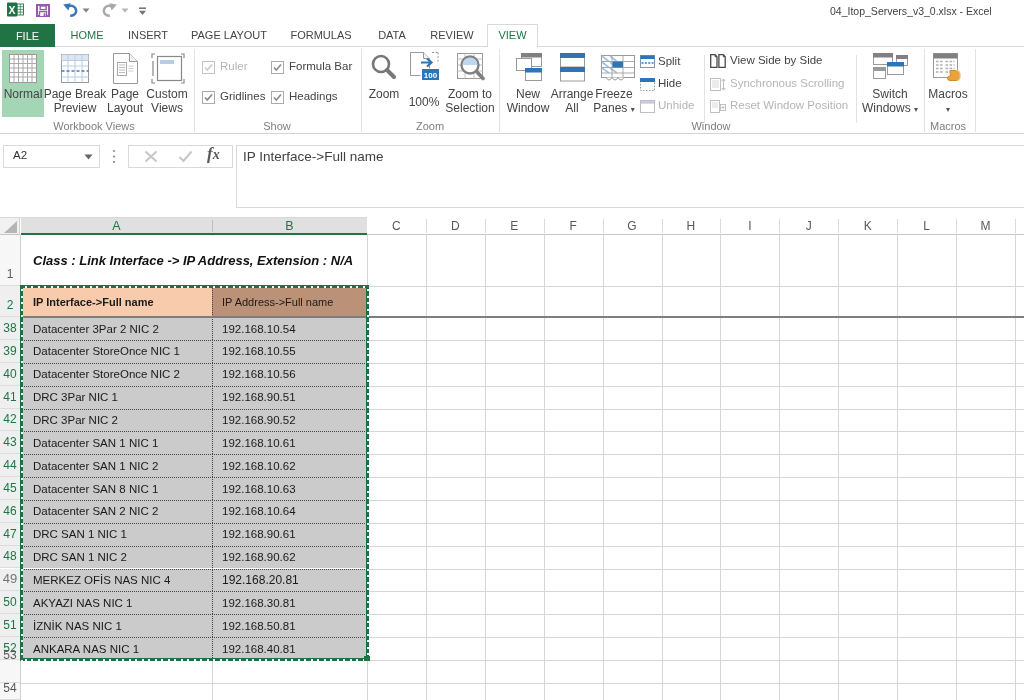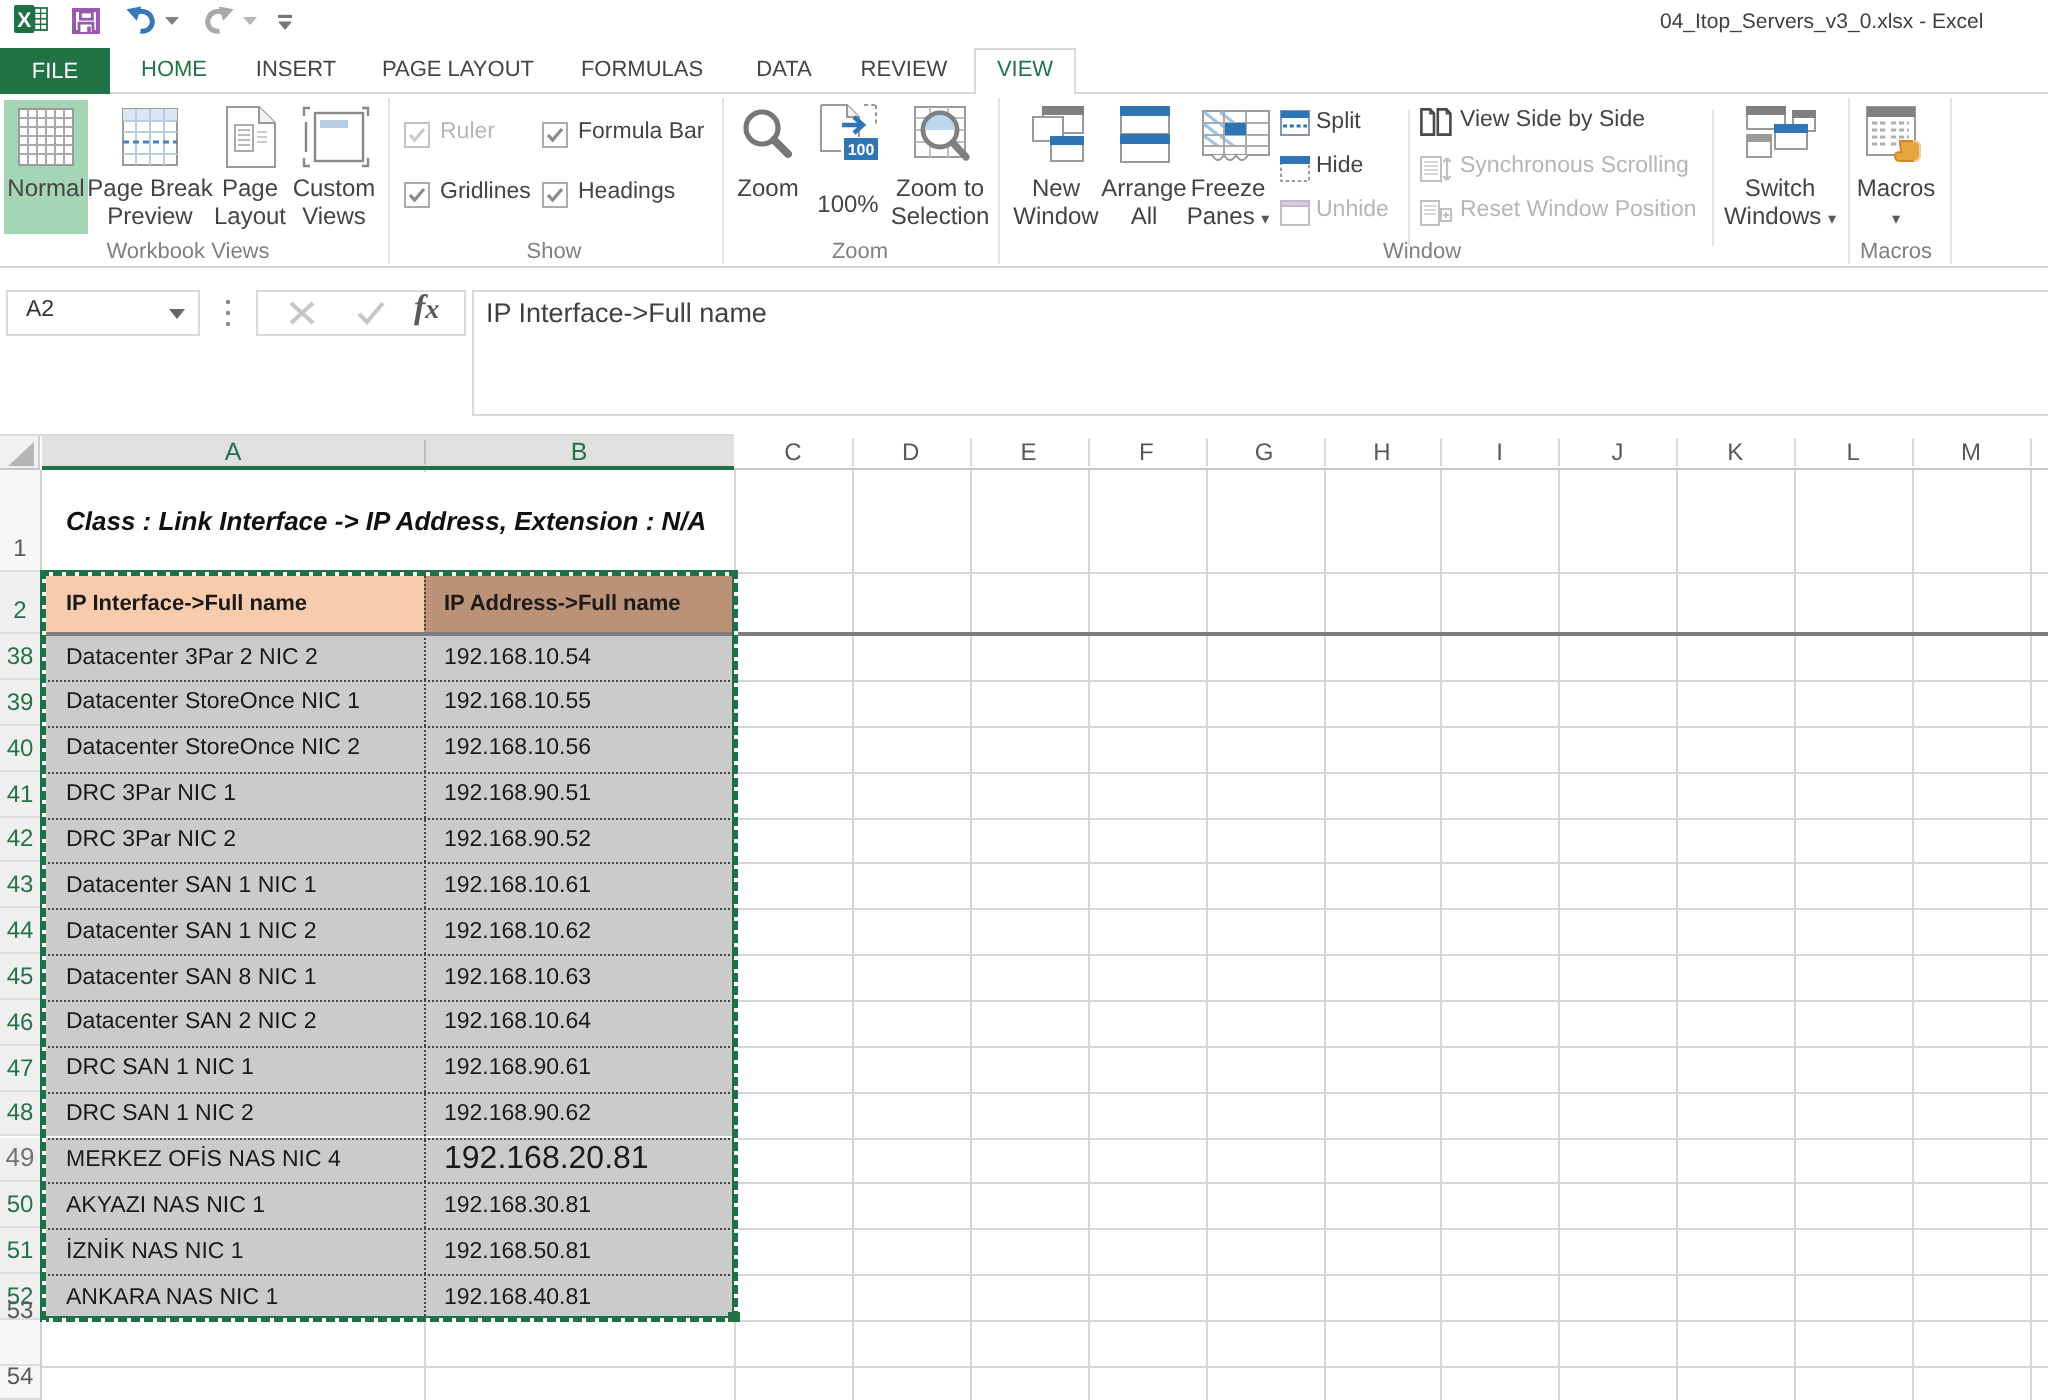--- a/index.html
+++ b/index.html
@@ -368,21 +368,21 @@
   </div>
 <div class="a" style="left:0;top:682.8px;width:20px;height:17.2px;background:#f7f7f7;border-bottom:1px solid #dcdcdc;display:flex;align-items:flex-end;justify-content:center;padding-bottom:4px">
     <span style="font-size:12px;color:#5a5a5a;line-height:14px">54</span>
   </div>
 <div class="a" style="left:20px;top:235px;width:1px;height:465px;background:#d0d0d0"></div>
 <div class="a" style="left:212px;top:236px;width:1px;height:50px;background:#fff"></div>
 <div class="a" style="left:33px;top:235px;height:51px;display:flex;align-items:center;font-size:13px;font-weight:bold;font-style:italic;color:#111;white-space:nowrap">Class : Link Interface -&gt; IP Address, Extension : N/A</div>
 <div class="a" style="left:21px;top:286px;width:191px;height:31px;background:#f8cbad"></div>
 <div class="a" style="left:212px;top:286px;width:155px;height:31px;background:#bb9277"></div>
 <div class="a" style="left:33px;top:286px;height:31px;display:flex;align-items:center;font-size:11px;font-weight:bold;color:#1a1a1a">IP Interface-&gt;Full name</div>
-<div class="a" style="left:222px;top:286px;height:31px;display:flex;align-items:center;font-size:11px;font-weight:bold;color:#1a1a1a">IP Address-&gt;Full name</div>
+<div class="a" style="left:222px;top:286px;height:31px;display:flex;align-items:center;font-size:11px;font-weight:normal;color:#1a1a1a">IP Address-&gt;Full name</div>
 <div class="a" style="left:212px;top:286px;width:1px;height:31px;border-left:1px dotted #444"></div>
 <div class="a" style="left:21px;top:317.2px;width:346px;height:22.9px;background:#cbcbcb"></div>
 <div class="a" style="left:33px;top:317.2px;height:22.9px;display:flex;align-items:center;font-size:11.5px;color:#1a1a1a;white-space:nowrap">Datacenter 3Par 2 NIC 2</div>
 <div class="a" style="left:222px;top:317.2px;height:22.9px;display:flex;align-items:center;font-size:11.5px;color:#1a1a1a;white-space:nowrap">192.168.10.54</div>
 <div class="a" style="left:212px;top:317.2px;width:1px;height:22.9px;border-left:1px dotted #444"></div>
 <div class="a" style="left:21px;top:340.1px;width:346px;height:22.8px;background:#cbcbcb"></div>
 <div class="a" style="left:33px;top:340.1px;height:22.8px;display:flex;align-items:center;font-size:11.5px;color:#1a1a1a;white-space:nowrap">Datacenter StoreOnce NIC 1</div>
 <div class="a" style="left:222px;top:340.1px;height:22.8px;display:flex;align-items:center;font-size:11.5px;color:#1a1a1a;white-space:nowrap">192.168.10.55</div>
 <div class="a" style="left:212px;top:340.1px;width:1px;height:22.8px;border-left:1px dotted #444"></div>
 <div class="a" style="left:21px;top:340.1px;width:346px;height:1px;border-top:1px dotted #444"></div>
@@ -426,21 +426,21 @@
 <div class="a" style="left:222px;top:522.9px;height:22.9px;display:flex;align-items:center;font-size:11.5px;color:#1a1a1a;white-space:nowrap">192.168.90.61</div>
 <div class="a" style="left:212px;top:522.9px;width:1px;height:22.9px;border-left:1px dotted #444"></div>
 <div class="a" style="left:21px;top:522.9px;width:346px;height:1px;border-top:1px dotted #444"></div>
 <div class="a" style="left:21px;top:545.7px;width:346px;height:22.8px;background:#cbcbcb"></div>
 <div class="a" style="left:33px;top:545.7px;height:22.8px;display:flex;align-items:center;font-size:11.5px;color:#1a1a1a;white-space:nowrap">DRC SAN 1 NIC 2</div>
 <div class="a" style="left:222px;top:545.7px;height:22.8px;display:flex;align-items:center;font-size:11.5px;color:#1a1a1a;white-space:nowrap">192.168.90.62</div>
 <div class="a" style="left:212px;top:545.7px;width:1px;height:22.8px;border-left:1px dotted #444"></div>
 <div class="a" style="left:21px;top:545.7px;width:346px;height:1px;border-top:1px dotted #444"></div>
 <div class="a" style="left:21px;top:568.5px;width:346px;height:22.9px;background:#cbcbcb"></div>
 <div class="a" style="left:33px;top:568.5px;height:22.9px;display:flex;align-items:center;font-size:11.5px;color:#1a1a1a;white-space:nowrap">MERKEZ OFİS NAS NIC 4</div>
-<div class="a" style="left:222px;top:568.5px;height:22.9px;display:flex;align-items:center;font-size:16px;color:#1a1a1a;white-space:nowrap">192.168.20.81</div>
+<div class="a" style="left:222px;top:568.5px;height:22.9px;display:flex;align-items:center;font-size:12px;color:#1a1a1a;white-space:nowrap">192.168.20.81</div>
 <div class="a" style="left:212px;top:568.5px;width:1px;height:22.9px;border-left:1px dotted #444"></div>
 <div class="a" style="left:21px;top:568.5px;width:346px;height:1px;border-top:1px dotted #444"></div>
 <div class="a" style="left:21px;top:591.4px;width:346px;height:22.8px;background:#cbcbcb"></div>
 <div class="a" style="left:33px;top:591.4px;height:22.8px;display:flex;align-items:center;font-size:11.5px;color:#1a1a1a;white-space:nowrap">AKYAZI NAS NIC 1</div>
 <div class="a" style="left:222px;top:591.4px;height:22.8px;display:flex;align-items:center;font-size:11.5px;color:#1a1a1a;white-space:nowrap">192.168.30.81</div>
 <div class="a" style="left:212px;top:591.4px;width:1px;height:22.8px;border-left:1px dotted #444"></div>
 <div class="a" style="left:21px;top:591.4px;width:346px;height:1px;border-top:1px dotted #444"></div>
 <div class="a" style="left:21px;top:614.2px;width:346px;height:22.9px;background:#cbcbcb"></div>
 <div class="a" style="left:33px;top:614.2px;height:22.9px;display:flex;align-items:center;font-size:11.5px;color:#1a1a1a;white-space:nowrap">İZNİK NAS NIC 1</div>
 <div class="a" style="left:222px;top:614.2px;height:22.9px;display:flex;align-items:center;font-size:11.5px;color:#1a1a1a;white-space:nowrap">192.168.50.81</div>

